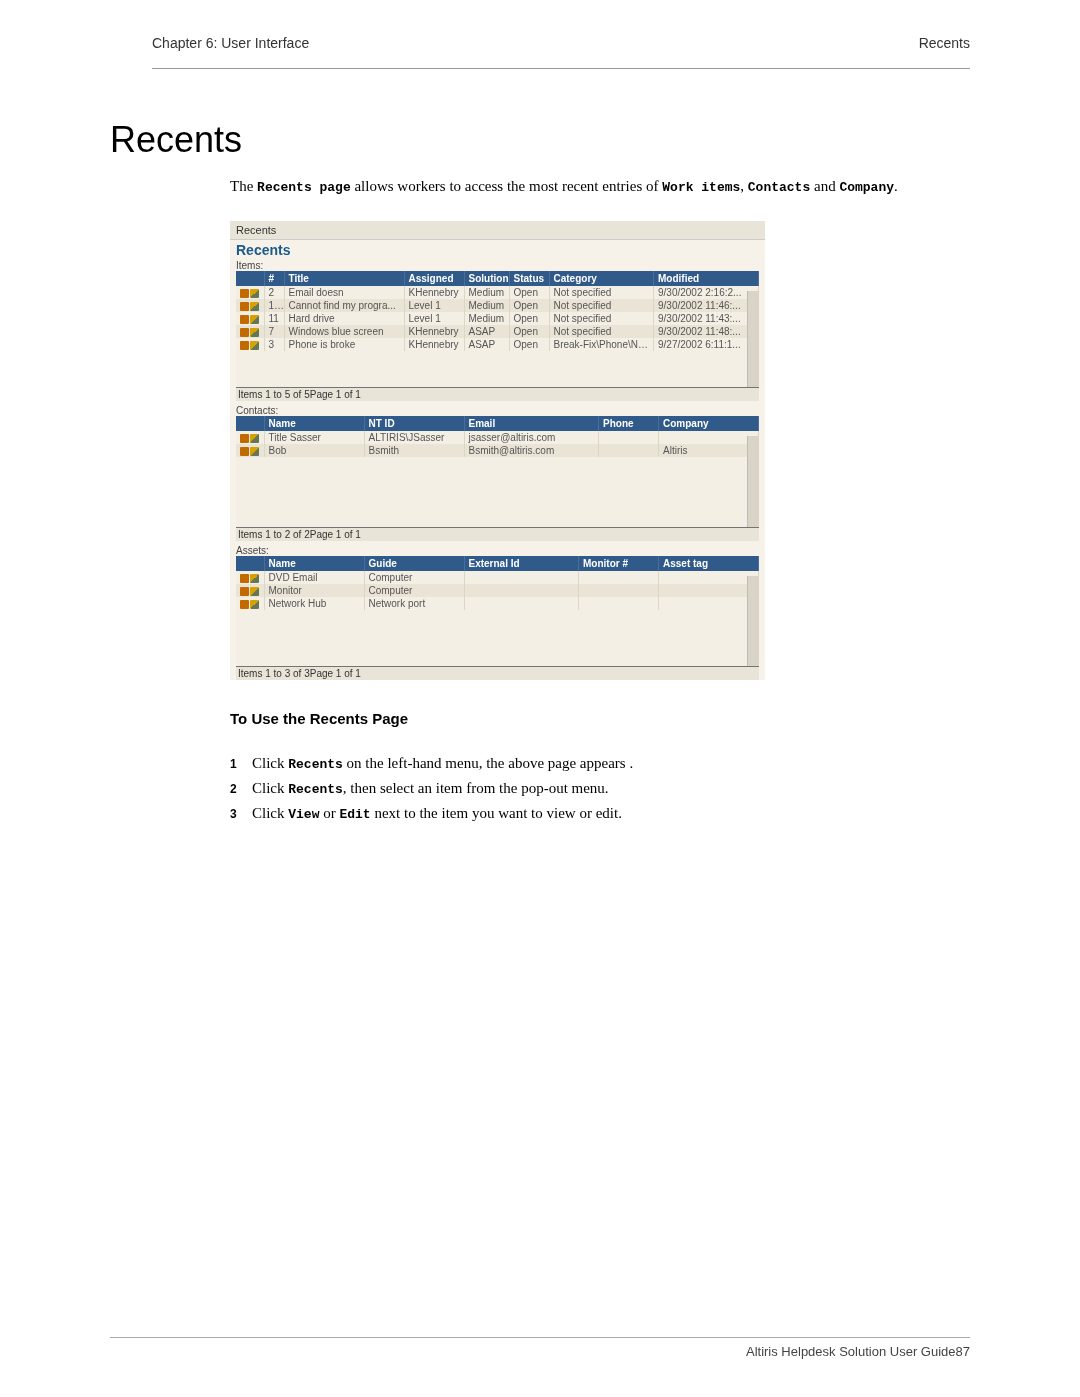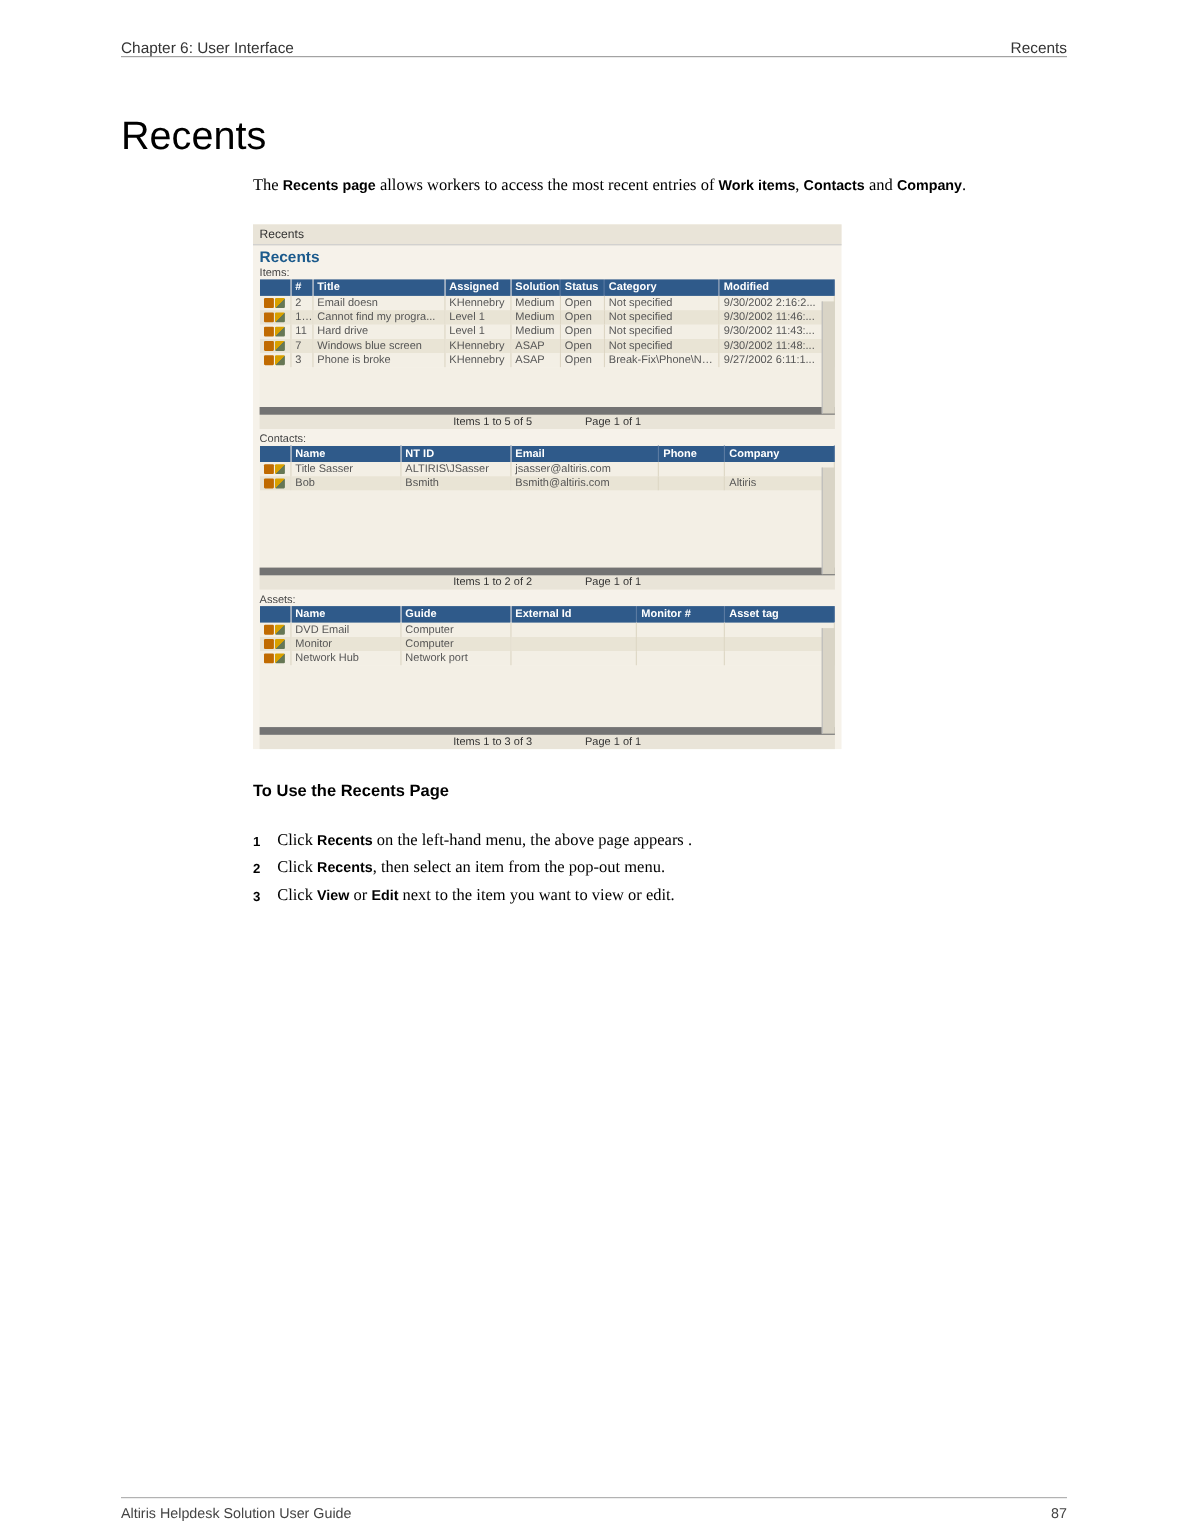--- a/index.html
+++ b/index.html
@@ -17,36 +17,37 @@
     min-height: 1397px;
     position: relative;
   }
   .header {
     display: flex;
     justify-content: space-between;
     font-family: Arial, sans-serif;
     font-size: 14px;
     color: #333;
     border-bottom: 1px solid #999;
-    padding-bottom: 0;
+    padding-bottom: 17px;
     margin-bottom: 50px;
+    margin-left: 42px;
   }
   h1.section-title {
     font-family: Arial, sans-serif;
     font-weight: normal;
     font-size: 36px;
     margin: 0 0 10px 0;
   }
   .intro {
     margin-left: 120px;
     font-size: 15px;
     line-height: 1.4;
     margin-bottom: 24px;
   }
-  .intro .bold, .bold { font-family: Liberation Sans, sans-serif; font-weight: bold; font-size: 13px; }
+  .intro .bold, .bold { font-family: Liberation Mono, monospace; font-weight: bold; font-size: 13px; }
   .screenshot {
     margin-left: 120px;
     width: 535px;
     border: 0;
     font-family: Verdana, Arial, sans-serif;
     font-size: 10px;
     color: #333;
     background: #f6f2ea;
   }
   .win-title {
@@ -119,26 +120,25 @@
     bottom: 14px;
     width: 11px;
     background: #d9d4c6;
     border-left:1px solid #bbb;
   }
   .grid-spacer { height: 36px; background:#f3efe5; border-top:0; }
   .grid-spacer2 { height: 70px; background:#f3efe5; }
   .grid-spacer3 { height: 56px; background:#f3efe5; }
   .grid-footer {
     display: flex;
-    justify-content: center;
-    font-size: 10px;
-    border-top: 7px solid #737373;
+    justify-content: flex-start;
+    font-size: 10px;
+    border-top: 1px solid #737373;
     padding: 1px 2px;
     background: #e9e4d8;
-    gap: 48px;
   }
   h3.subhead {
     font-family: Arial, sans-serif;
     font-size: 15px;
     margin: 30px 0 24px 120px;
   }
   ol.steps {
     margin: 0 0 0 120px;
     padding: 0;
     list-style: none;
@@ -154,25 +154,25 @@
     content: counter(step);
     position: absolute;
     left: 0;
     font-family: Arial, sans-serif;
     font-weight: bold;
     font-size: 12px;
     top: 6px;
   }
   .footer {
     position: absolute;
-    bottom: 14px;
+    bottom: 38px;
     left: 110px;
     right: 110px;
     display: flex;
-    justify-content: space-between;
+    justify-content: flex-end;
     font-family: Arial, sans-serif;
     font-size: 13px;
     color: #444;
     border-top: 1px solid #aaa;
     padding-top: 6px;
   }
 </style>
 </head>
 <body>
 

